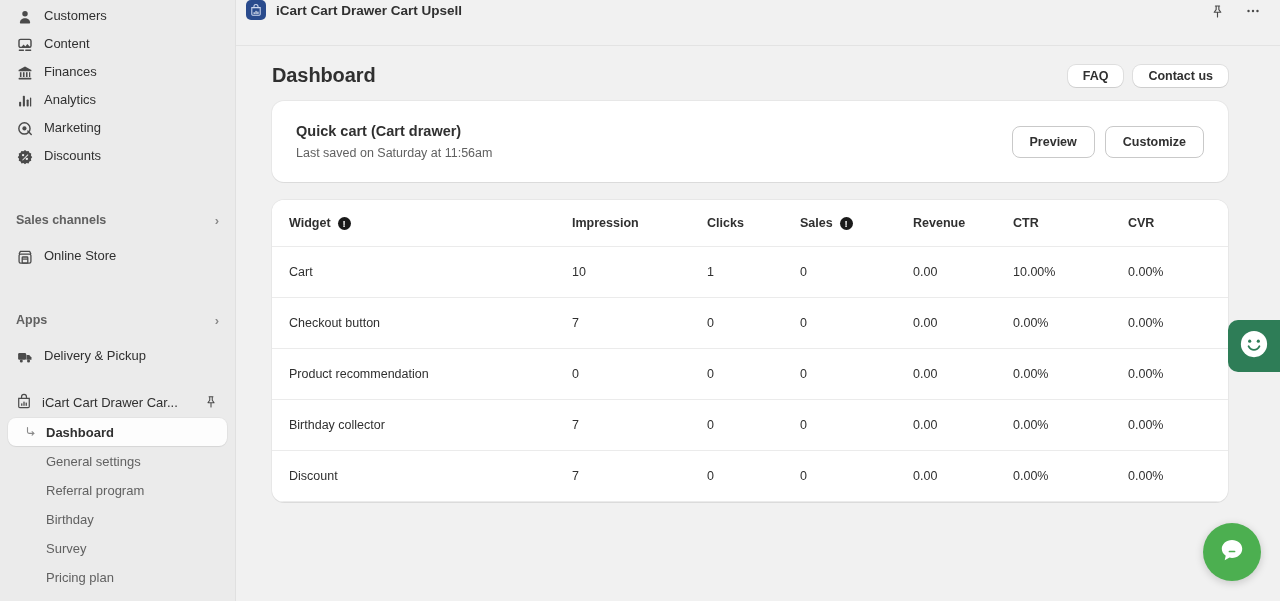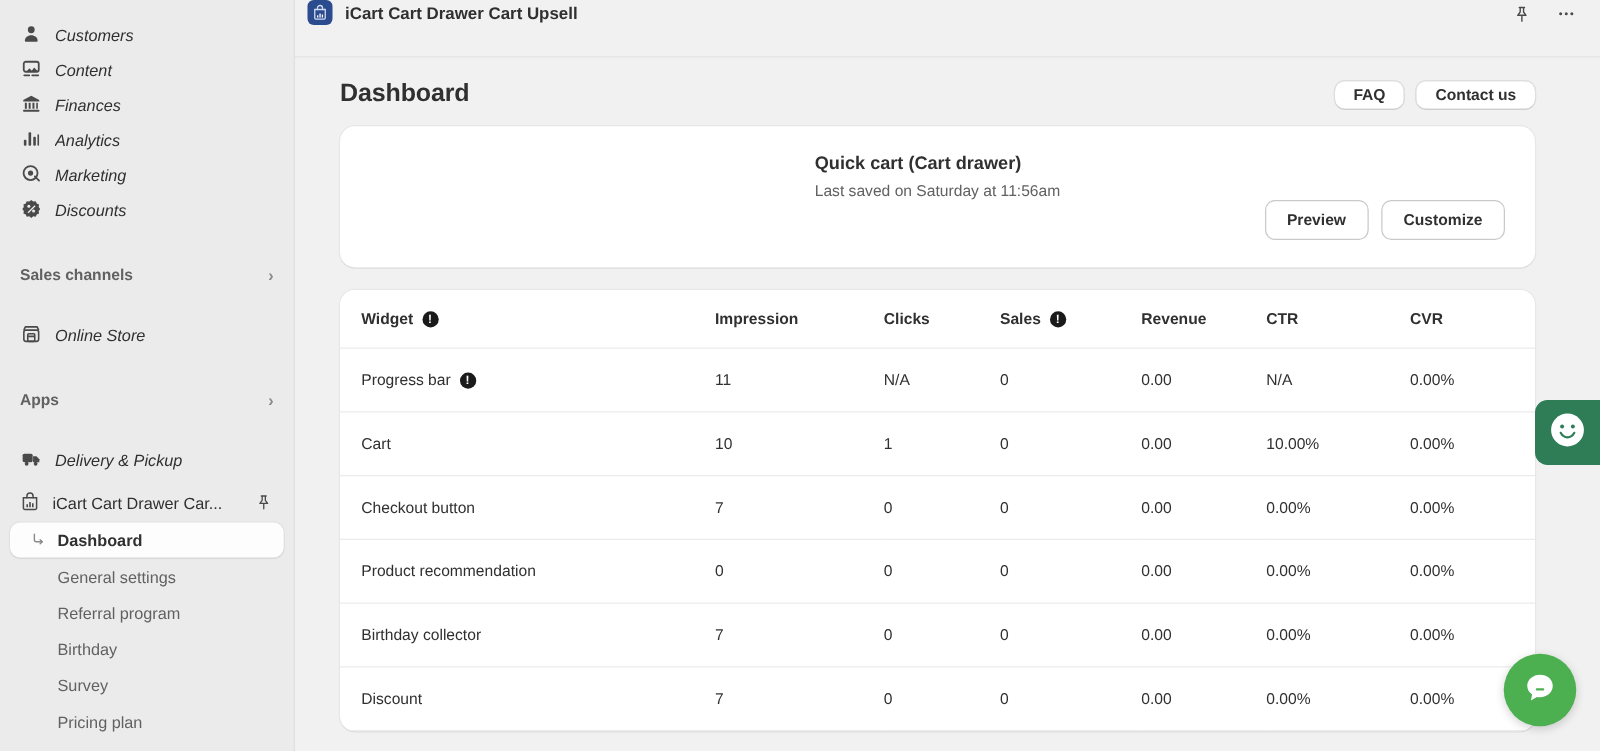--- a/index.html
+++ b/index.html
@@ -21,31 +21,30 @@
     background: #ebebeb;
     border-right: 1px solid #e0e0e0;
     padding-top: 8px;
     display: flex;
     flex-direction: column;
     position: relative;
     overflow: hidden;
   }
   .nav-item {
     display: flex;
-    align-items: flex-end;
+    align-items: flex-start;
     gap: 10px;
     height: 28px;
     margin: 0 8px;
     padding: 0 8px;
     border-radius: 8px;
     cursor: pointer;
     font-size: 13px;
     color: #303030;
     font-weight: 500;
-    font-style: italic;
   }
   .nav-item .ic { width: 18px; height: 18px; display: inline-flex; align-items: center; justify-content: center; flex: 0 0 18px; }
   .nav-item .ic svg { display: block; }
   .nav-label { white-space: nowrap; overflow: hidden; text-overflow: ellipsis; }
 
   .nav-section {
     display: flex;
     align-items: center;
     justify-content: space-between;
     margin: 15px 8px;
@@ -148,21 +147,20 @@
     font-family: "Liberation Sans", sans-serif;
     line-height: 16px;
   }
 
   .card-wrap { padding: 0 52px 0 36px; }
 
   .card {
     background: #fff;
     border-radius: 12px;
     box-shadow: 0 1px 0 rgba(0,0,0,.05), 0 0 0 1px rgba(0,0,0,.04);
-    flex-direction: column;
   }
 
   .quick-card {
     display: flex; align-items: center;
     padding: 22px 24px;
     margin-bottom: 18px;
   }
   .qc-title { font-size: 14.5px; font-weight: 650; color: #303030; margin-bottom: 7px; }
   .qc-sub { font-size: 12.5px; color: #616161; }
   .qc-actions { margin-left: auto; display: flex; gap: 10px; }
@@ -520,34 +518,20 @@
                 </th>
                 <th>
                   <span class="hdr-cell">
                       <span>CVR</span>
                     </span>
                 </th>
               </tr>
             </thead>
             <tbody>
 
-              <tr>
-                <td>
-                  <span class="hdr-cell">
-                    <span>Progress bar</span>
-                    <span class="info-ic">!</span>
-                  </span>
-                </td>
-                <td>11</td>
-                <td>N/A</td>
-                <td>0</td>
-                <td>0.00</td>
-                <td>N/A</td>
-                <td>0.00%</td>
-              </tr>
 
               <tr>
                 <td><span>Cart</span></td>
                 <td>10</td>
                 <td>1</td>
                 <td>0</td>
                 <td>0.00</td>
                 <td>10.00%</td>
                 <td>0.00%</td>
               </tr>

